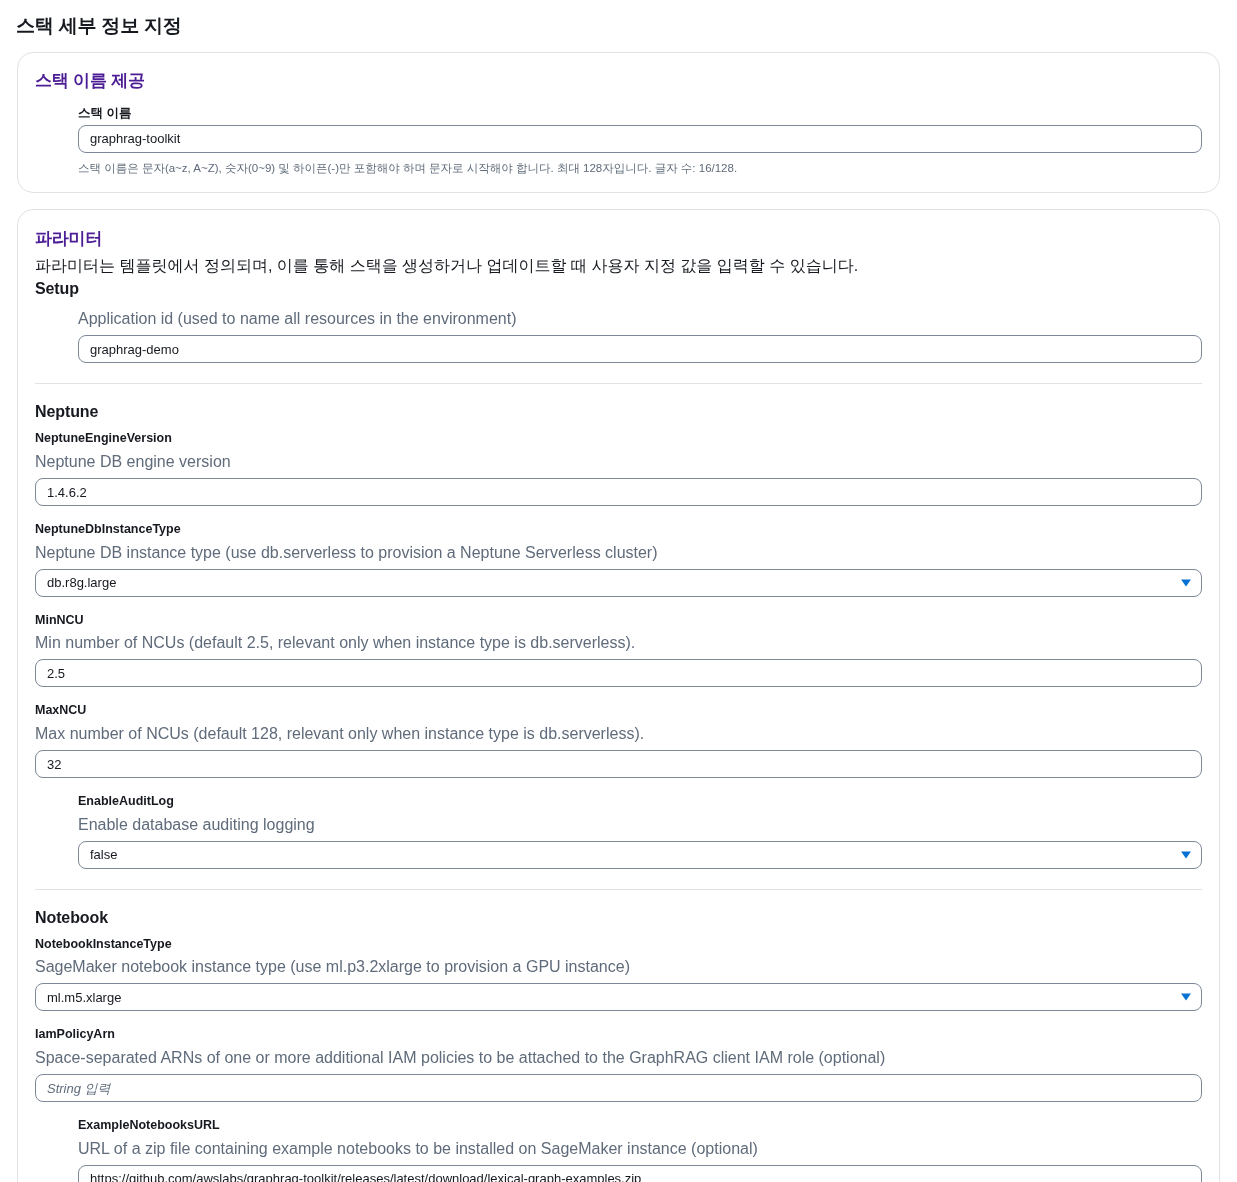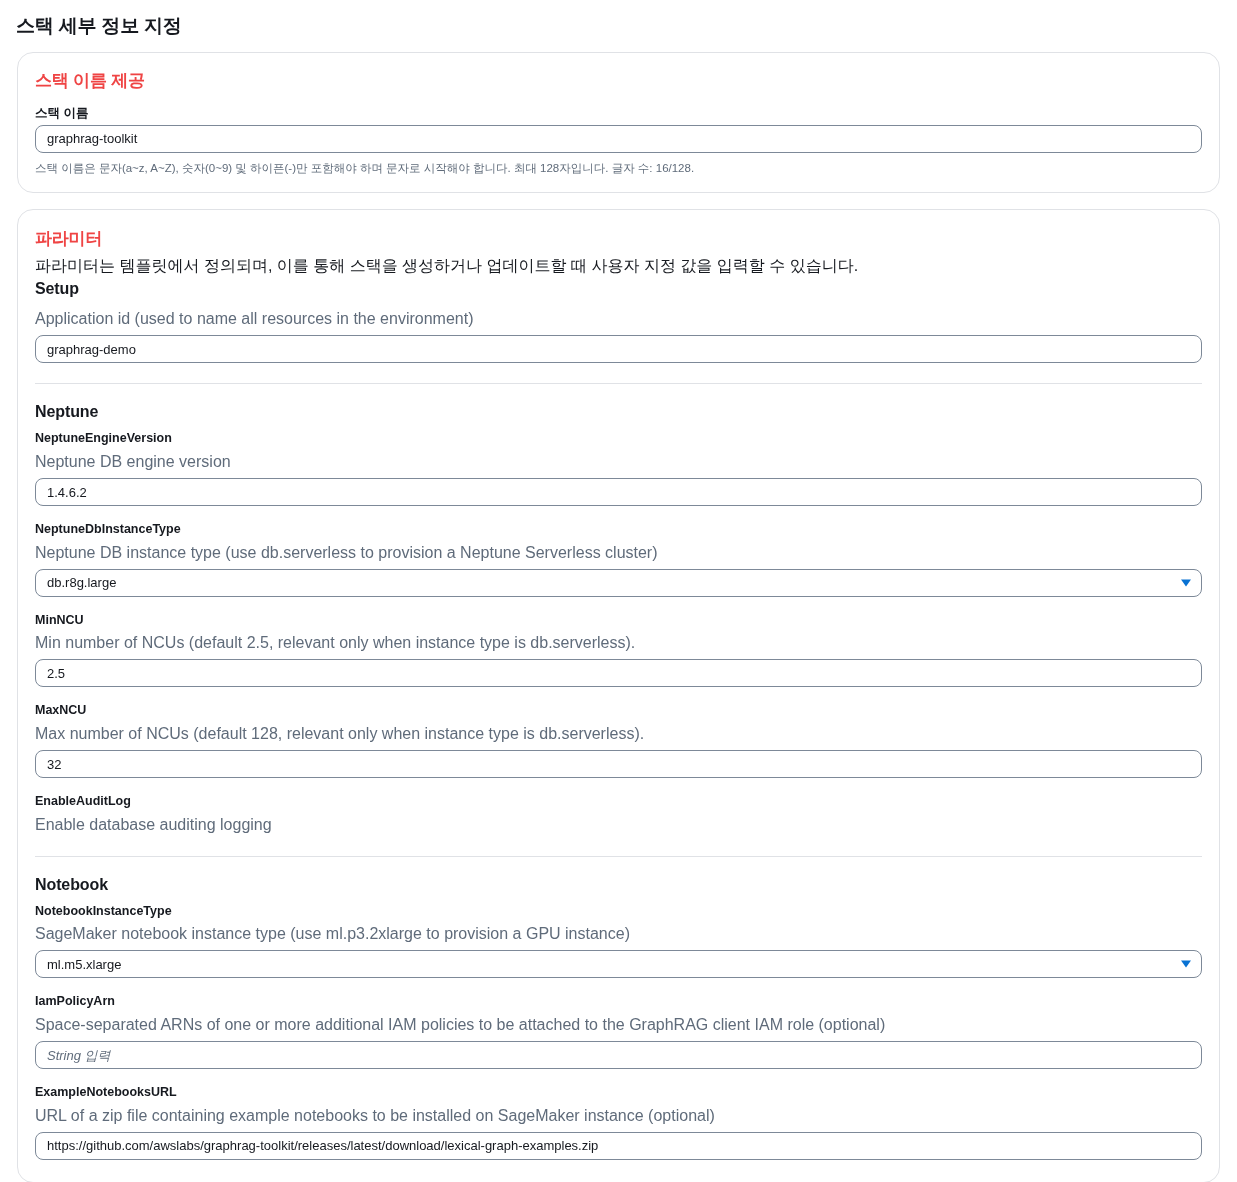--- a/index.html
+++ b/index.html
@@ -31,21 +31,21 @@
     border: 1px solid #e0e2e6;
     border-radius: 16px;
     margin: 0 17px 0 17px;
   }
   #stack-name-card { margin-top: 13px; padding: 16px 17px 16px 17px; }
   #parameters-card  { margin-top: 16px; padding: 17px 17px 22px 17px; }
 
   .card-heading {
     font-size: 17px;
     font-weight: 700;
-    color: #ef4444;
+    color: #4c1d95;
     margin: 0 0 13px 0;
     letter-spacing: -0.2px;
   }
   .card-desc {
     font-size: 16px;
     color: #16191f;
     margin: -9px 0 0 0;
     line-height: 1.5;
   }
   .field-label {
@@ -97,21 +97,21 @@
     pointer-events: none;
   }
   .group-heading {
     font-size: 16px;
     font-weight: 700;
     color: #16191f;
     margin: 0 0 9px 0;
     letter-spacing: -0.1px;
   }
   .param-block { margin-bottom: 15px; }
-  .param-block:last-child { margin-bottom: 0; }
+  .param-block:last-child { margin-bottom: 0; margin-left: 43px; }
   .section { padding-top: 2px; }
   .divider {
     border: 0;
     border-top: 1px solid #e0e2e6;
     margin: 20px 0 17px 0;
   }
   .footer {
     display: flex;
     justify-content: flex-end;
     align-items: center;
@@ -180,20 +180,24 @@
           <div class="param-block">
             <div class="field-label">MaxNCU</div>
             <div class="field-desc">Max number of NCUs (default 128, relevant only when instance type is db.serverless).</div>
             <div class="input-wrap">
               <input type="text" class="text-input" value="32" style="">
             </div>
           </div>
           <div class="param-block">
             <div class="field-label">EnableAuditLog</div>
             <div class="field-desc">Enable database auditing logging</div>
+            <div class="input-wrap">
+              <input type="text" class="text-input select-input" readonly="readonly" value="false" style="">
+              <span class="caret"></span>
+            </div>
           </div>
         </div>
         <hr class="divider">
         <div class="section">
           <div class="group-heading">Notebook</div>
           <div class="param-block">
             <div class="field-label">NotebookInstanceType</div>
             <div class="field-desc">SageMaker notebook instance type (use ml.p3.2xlarge to provision a GPU instance)</div>
             <div class="input-wrap">
               <input type="text" class="text-input select-input" readonly="readonly" value="ml.m5.xlarge" style="">

